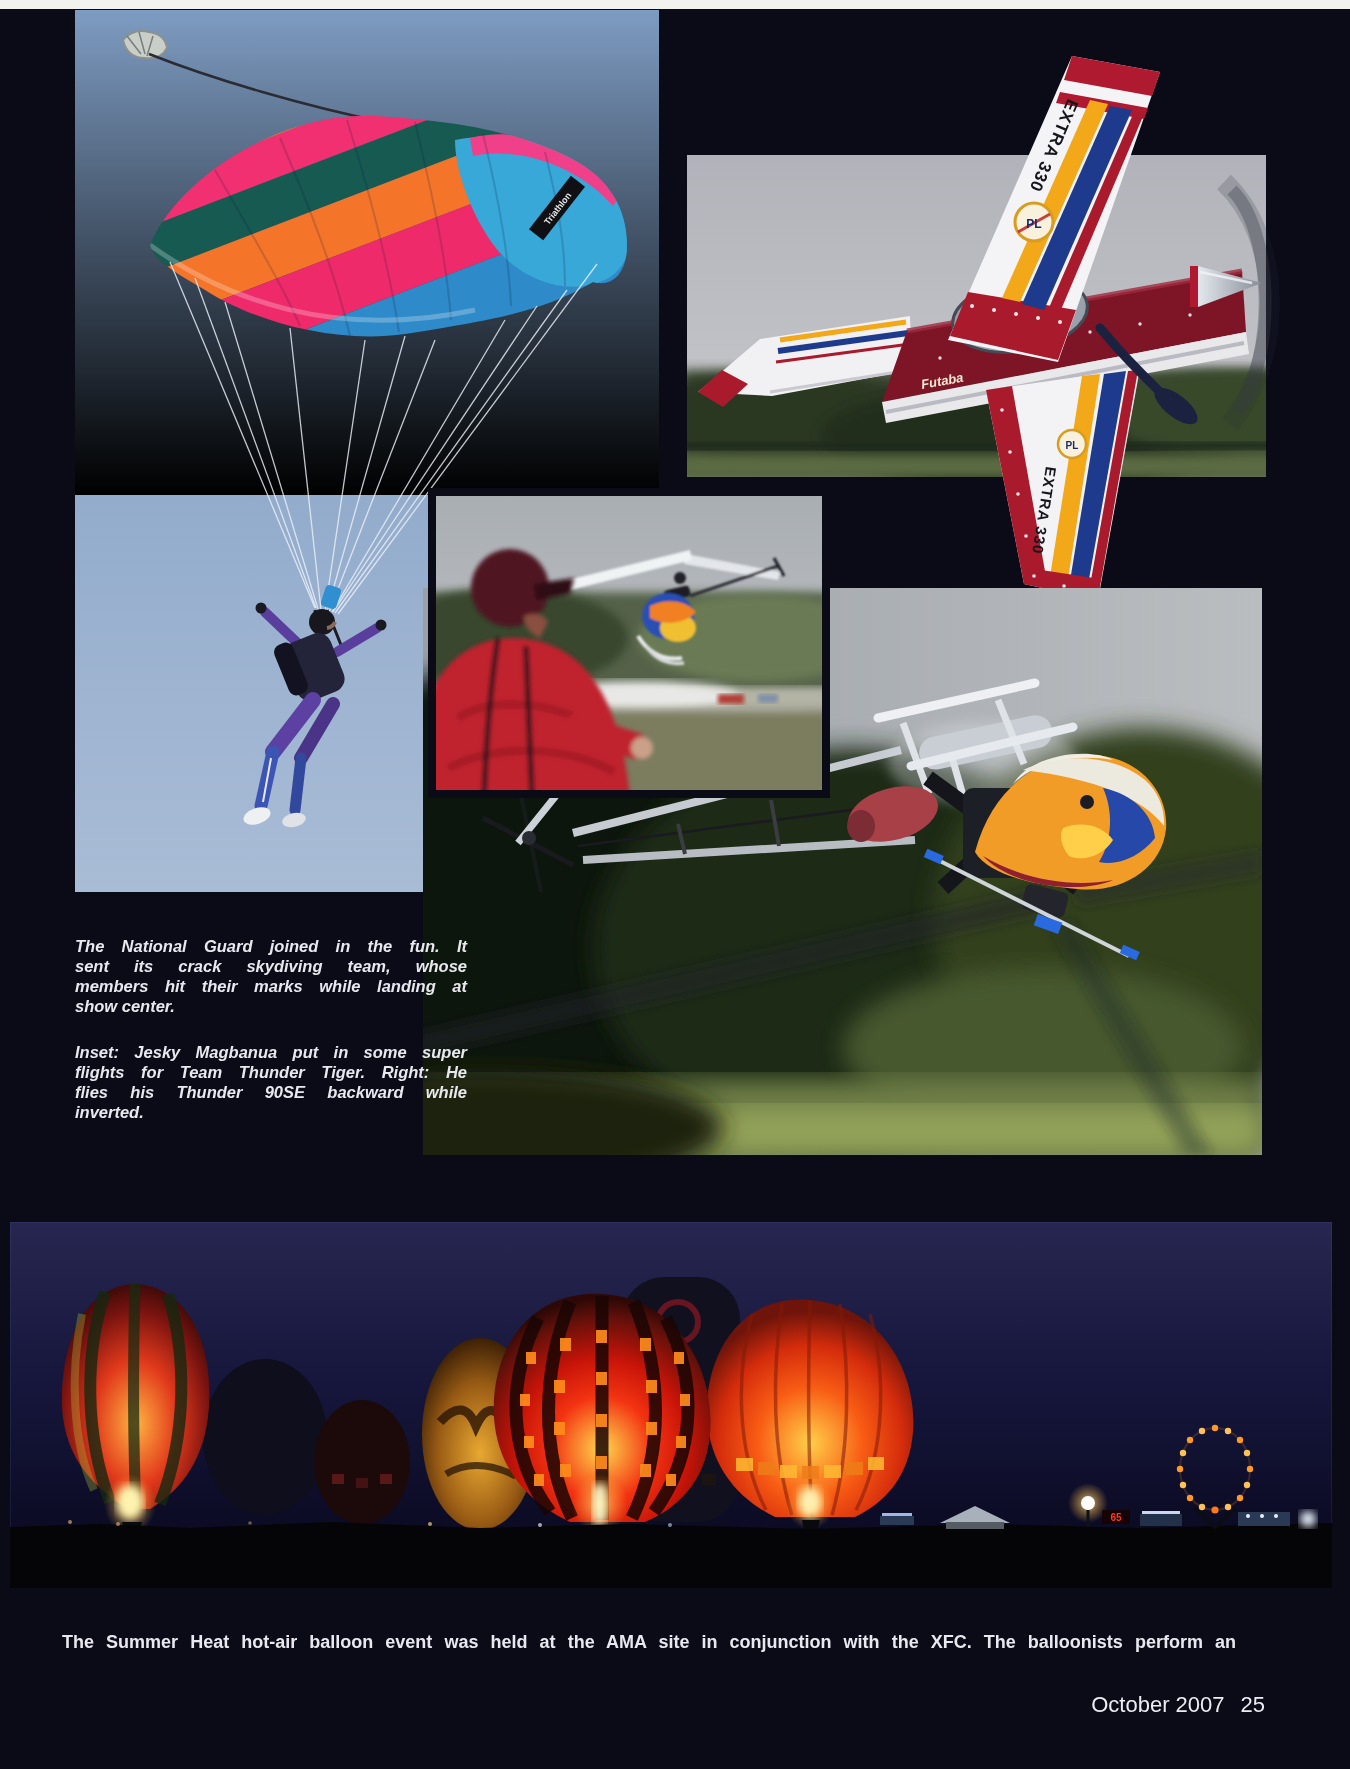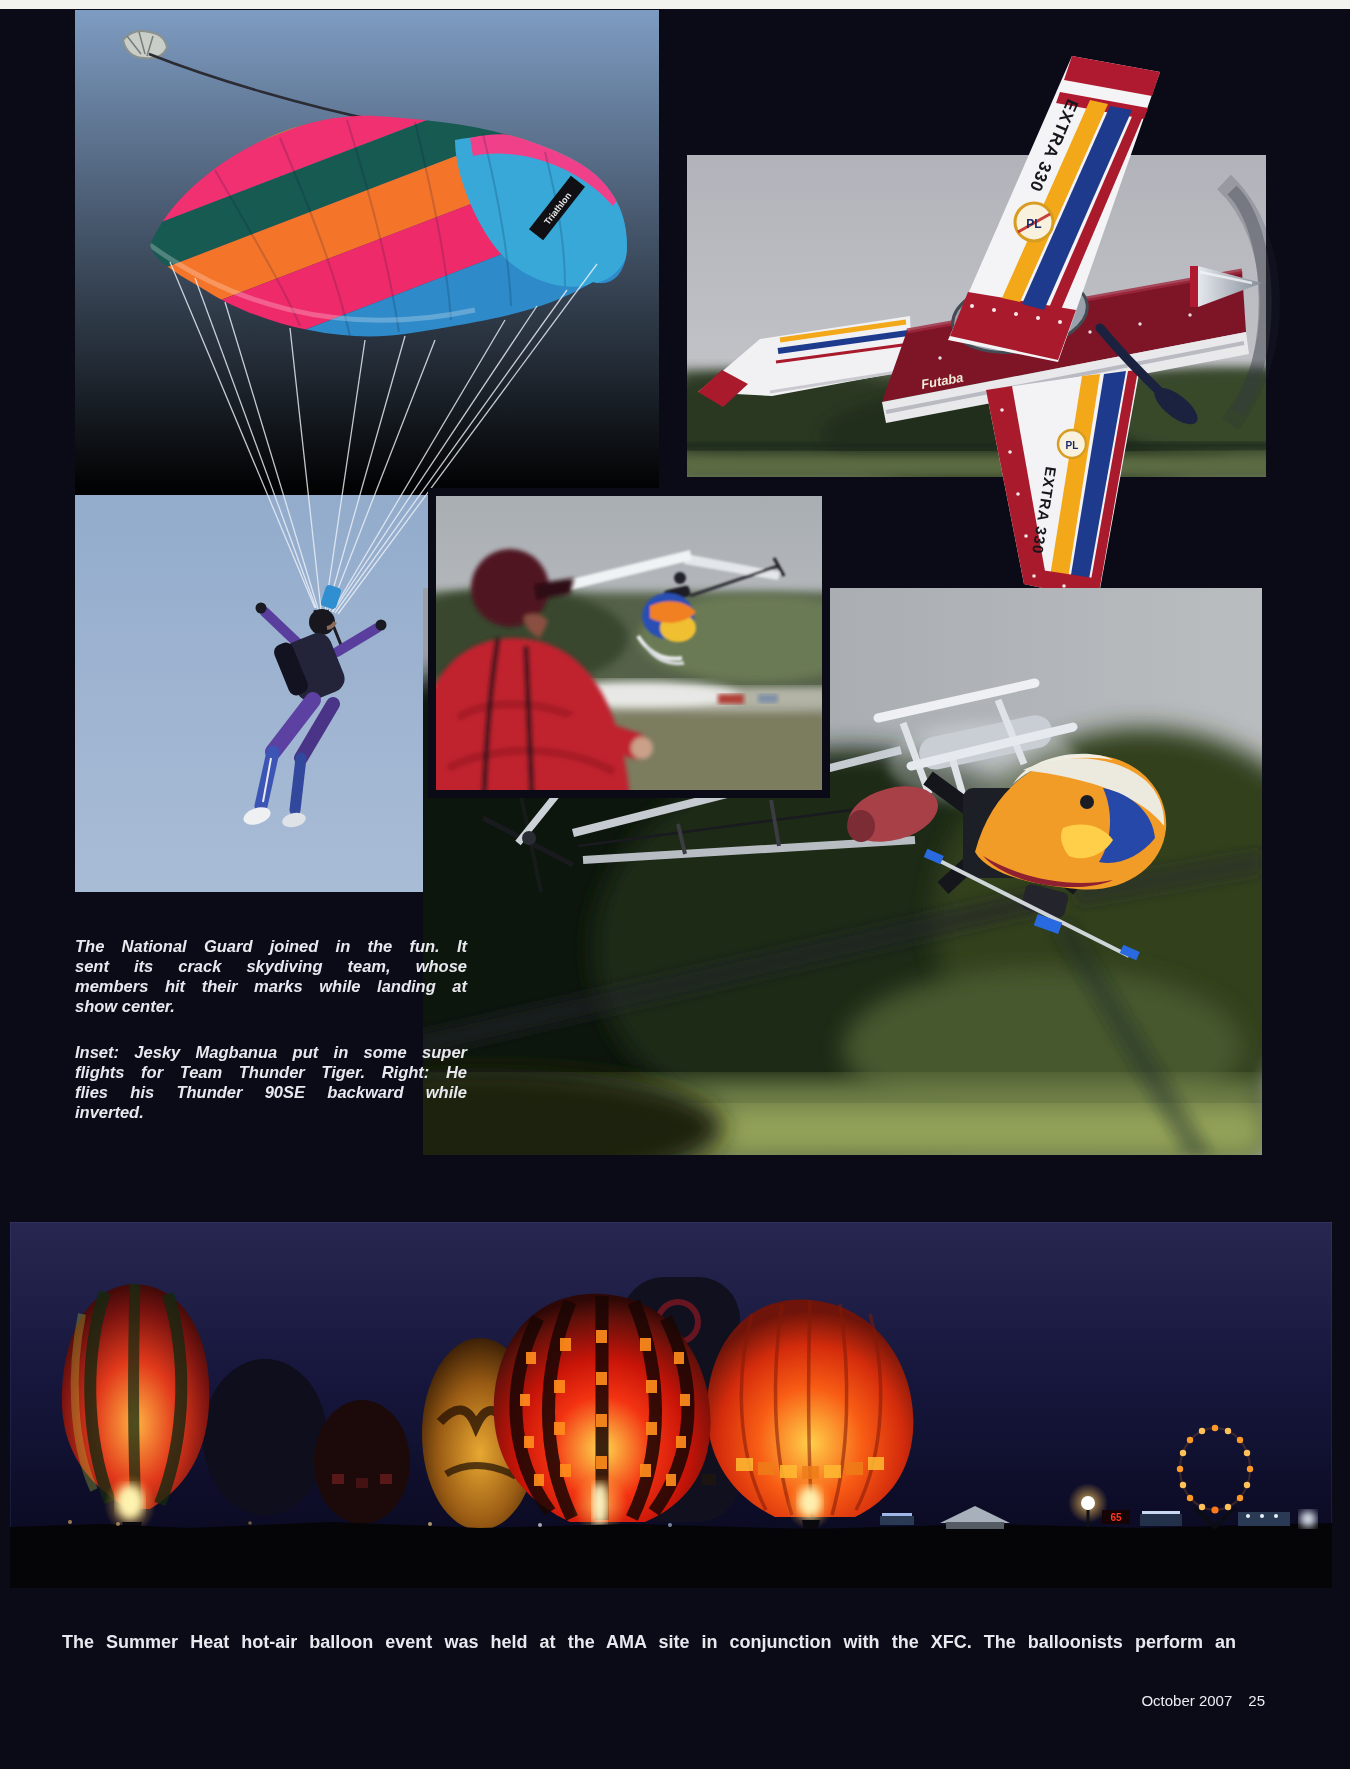--- a/index.html
+++ b/index.html
@@ -7,21 +7,21 @@
         font-family:"Liberation Sans",sans-serif;}
   .top-strip{position:absolute;left:0;top:0;width:1350px;height:9px;background:#f2f2ee;}
   figure{margin:0;padding:0;position:absolute;}
   .caption{position:absolute;color:#e8e8ee;font-weight:bold;}
   .cap-sm{font-size:16.5px;line-height:20px;font-style:italic;}
   .cap-plane{font-size:15.5px;line-height:20px;letter-spacing:-0.2px;}
   .cap-bottom{font-size:18px;line-height:28px;}
   .cap-line{text-align:justify;text-align-last:justify;}
   .cap-line.last{text-align-last:left;}
   .para-gap{margin-top:26px;}
-  .footer{position:absolute;top:1692px;right:85px;color:#ecedf2;font-size:15px;font-weight:400;}
+  .footer{position:absolute;top:1692px;right:85px;color:#ecedf2;font-size:22px;font-weight:400;}
   .footer .pn{margin-left:16px;}
   svg{display:block;}
 </style>
 </head>
 <body>
 
 <div class="page">
 
   <div class="top-strip"></div>
 

